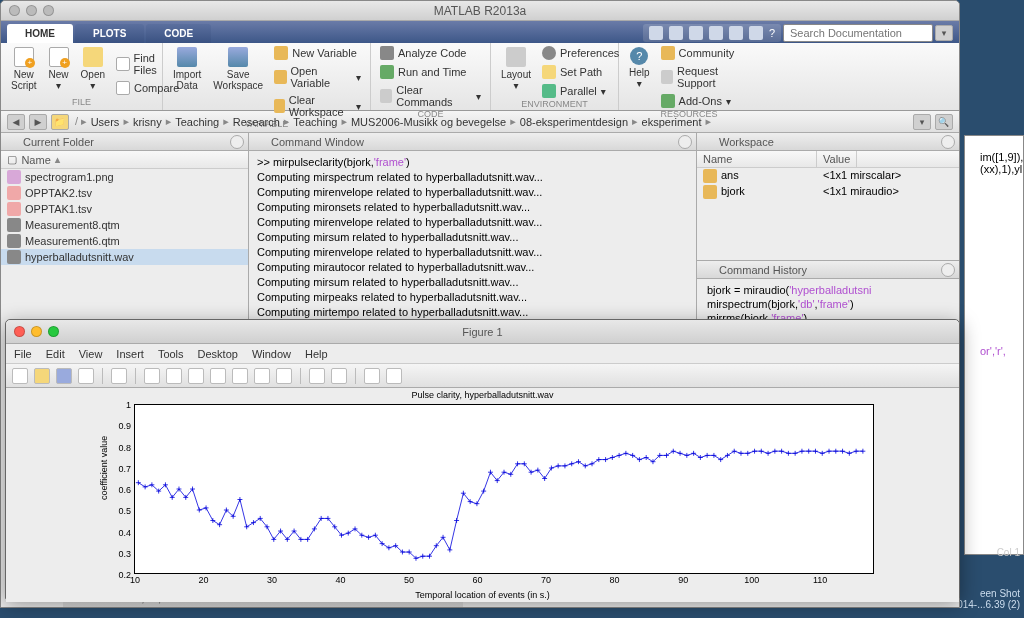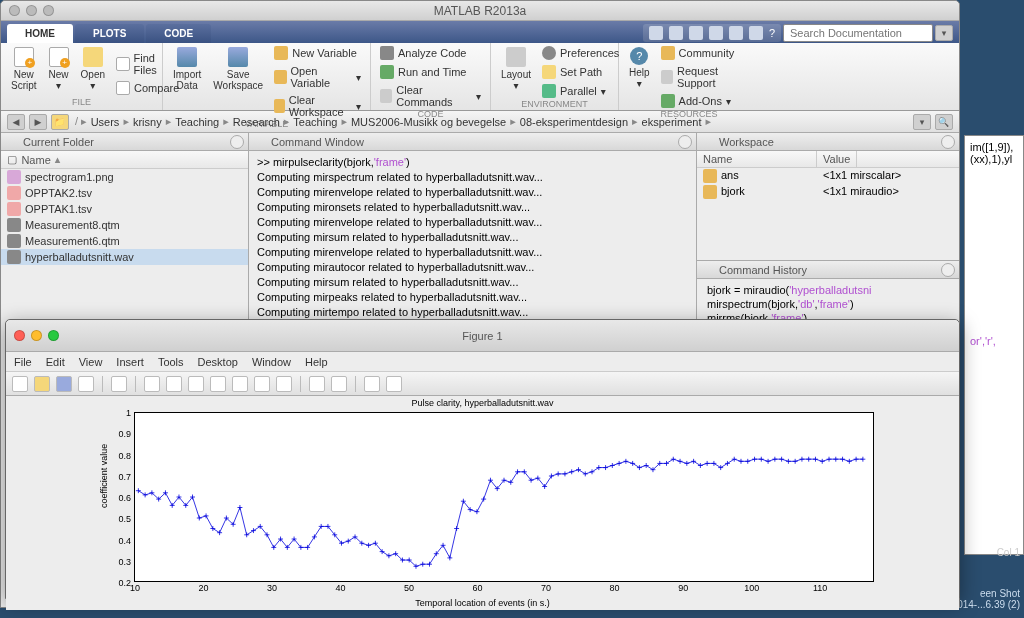--- a/index.html
+++ b/index.html
@@ -89,40 +89,40 @@
 
 .cmdhist{border-top:1px solid #aaa;margin-top:60px;}
 .ch-body{padding:4px 10px;font-family:"Monaco","Courier New",monospace;font-size:11px;line-height:14px;}
 .ch-body div{color:#000;}
 .ch-body .str{color:#b050d0;}
 
 .statusbar{position:absolute;bottom:0;left:62px;height:16px;background:linear-gradient(#f0f0f0,#d8d8d8);border-top:1px solid #aaa;width:400px;padding:1px 8px;color:#555;font-size:10px;}
 
 
 .figure-window{position:absolute;top:319px;left:5px;width:955px;height:280px;background:#ededed;border:1px solid #666;border-radius:5px 5px 0 0;box-shadow:0 5px 20px rgba(0,0,0,0.4);}
-.fig-title{height:32px;background:linear-gradient(#e8e8e8,#d0d0d0);border-bottom:1px solid #aaa;display:flex;align-items:center;justify-content:center;border-radius:5px 5px 0 0;position:relative;color:#555;}
+.fig-title{height:24px;background:linear-gradient(#e8e8e8,#d0d0d0);border-bottom:1px solid #aaa;display:flex;align-items:center;justify-content:center;border-radius:5px 5px 0 0;position:relative;color:#555;}
 .fig-title .mac-dots{position:absolute;left:8px;display:flex;gap:6px;}
 .fig-title .dot.r{background:#ff5f56;} .fig-title .dot.y{background:#ffbd2e;} .fig-title .dot.g{background:#27c93f;}
 .fig-menu{height:20px;background:#ededed;display:flex;align-items:center;padding:0 8px;gap:14px;color:#333;border-bottom:1px solid #ccc;}
 .fig-menu span{cursor:pointer;}
 .fig-tb{height:24px;background:linear-gradient(#f5f5f5,#e0e0e0);border-bottom:1px solid #aaa;display:flex;align-items:center;padding:0 6px;gap:6px;}
 .ftb-ico{width:16px;height:16px;border:1px solid #bbb;background:#fff;border-radius:2px;cursor:pointer;}
 .ftb-sep{width:1px;height:16px;background:#bbb;margin:0 2px;}
 
 .plot-area{position:relative;width:100%;height:214px;background:#ededed;}
 .axes{position:absolute;left:128px;top:16px;width:740px;height:170px;background:#fff;border:1px solid #000;}
 .plot-title{position:absolute;top:2px;left:0;width:100%;text-align:center;font-size:9px;color:#000;}
 .ylabel{position:absolute;left:98px;top:50%;transform:rotate(-90deg);transform-origin:left center;font-size:9px;color:#000;}
 .xlabel{position:absolute;bottom:2px;left:0;width:100%;text-align:center;font-size:9px;color:#000;}
 .ytick{position:absolute;right:100%;padding-right:4px;font-size:9px;color:#000;transform:translateY(-50%);}
 .xtick{position:absolute;top:100%;padding-top:2px;font-size:9px;color:#000;transform:translateX(-50%);}
 svg.chart{width:100%;height:100%;}
 
 
-.bg-editor{position:absolute;right:0;top:135px;width:60px;height:420px;background:#fff;border:1px solid #888;font-family:Monaco,monospace;font-size:11px;padding:5px;overflow:hidden;}
+.bg-editor{position:absolute;right:0;top:135px;width:60px;height:420px;background:#fff;border:1px solid #888;font-family:Monaco,monospace;font-size:11px;padding:15px;overflow:hidden;}
 .bg-status{position:absolute;right:4px;bottom:60px;color:#ccc;font-size:10px;margin-top:44px;}
 .bg-files{position:absolute;right:4px;bottom:8px;color:#cde;font-size:10px;text-align:right;}
 .bg-editor .str{color:#b050d0;}
 </style>
 </head>
 <body>
 
 <div class="bg-editor">
   <div>im([1,9]),</div>
   <div>(xx),1),yl</div>

